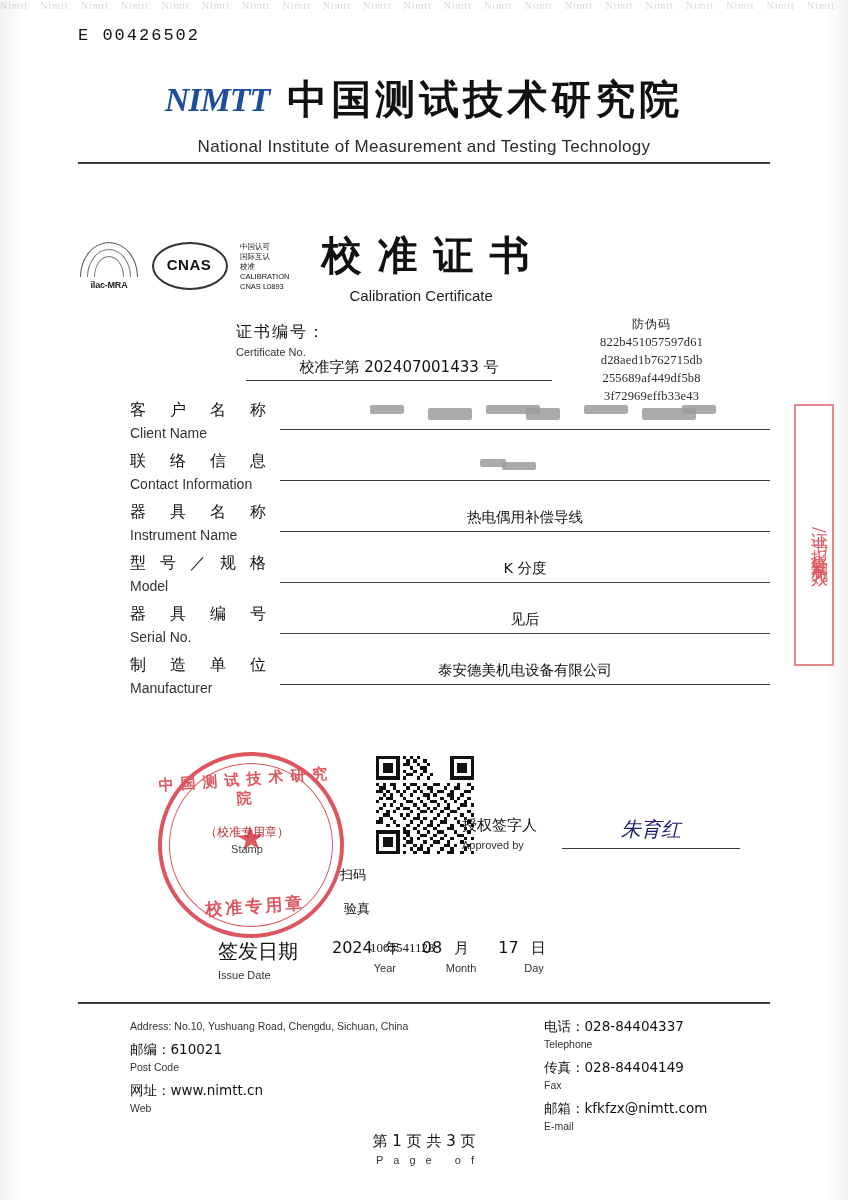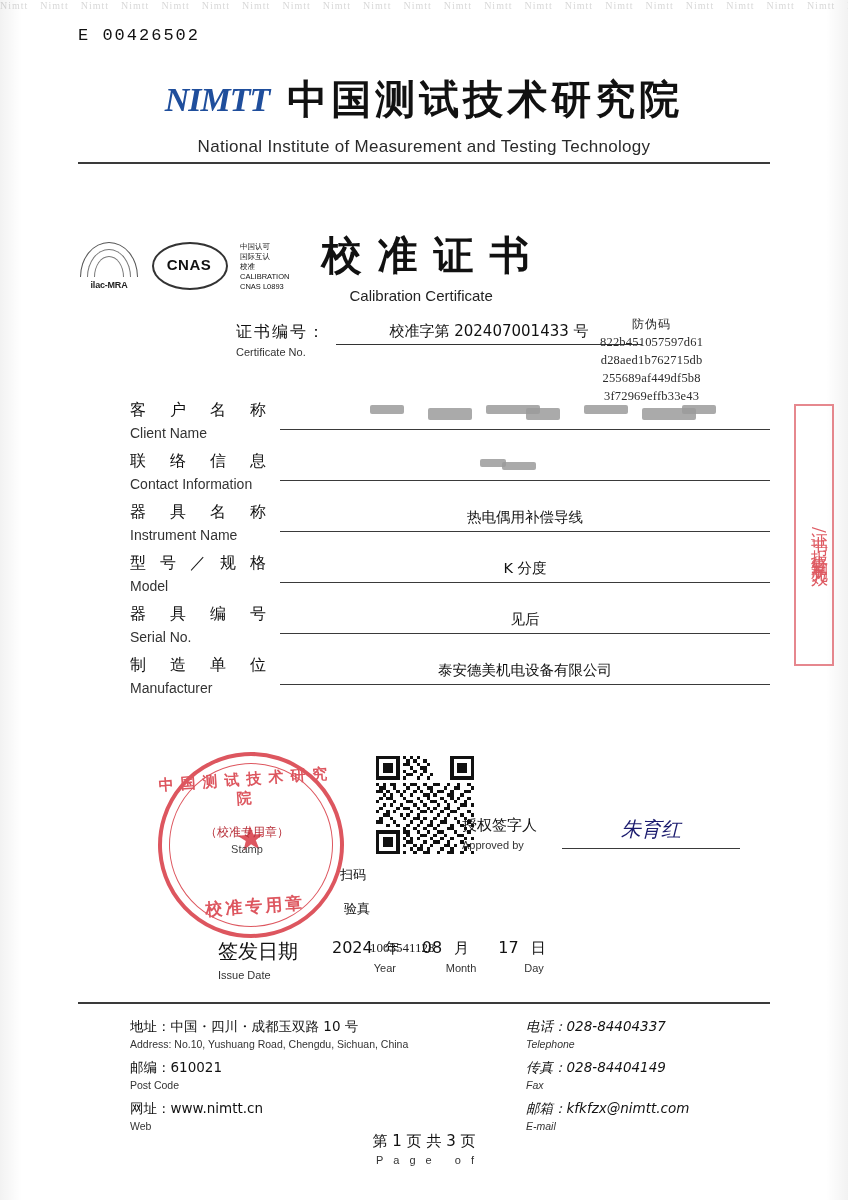--- a/index.html
+++ b/index.html
@@ -182,20 +182,21 @@
     padding-left: 28px;
   }
 
   
   .certno {
     position: absolute;
     top: 322px;
     left: 236px;
     display: flex;
     align-items: flex-start;
+    flex-direction: column;
   }
   .certno .lbl-cn {
     font-family: "DejaVu Sans", sans-serif;
     font-size: 16px;
     letter-spacing: 2px;
     color: #111;
   }
   .certno .lbl-en {
     font-family: "Liberation Sans", sans-serif;
     font-size: 11px;
@@ -428,21 +429,21 @@
   
   .footer {
     position: absolute;
     top: 1018px;
     left: 130px;
     width: 640px;
     display: flex;
   }
   .footer .col { }
   .footer .col-left { width: 340px; }
-  .footer .col-right { margin-left: 56px; font-style: italic; }
+  .footer .col-right { margin-left: 74px; }
   .f-row { margin-bottom: 9px; }
   .f-cn {
     font-family: "DejaVu Sans", sans-serif;
     font-size: 13.5px;
     color: #111;
   }
   .f-en {
     font-family: "Liberation Sans", sans-serif;
     font-size: 10.5px;
     color: #333;
@@ -885,21 +886,20 @@
   </div>
 </div>
 
 <div class="side-stamp">证书/报告复制无效</div>
 
 <div class="rule rule-bottom"></div>
 
 <div class="footer">
   <div class="col col-left">
     <div class="f-row">
-      <div class="f-cn">地址：中国・四川・成都玉双路 10 号</div>
       <div class="f-en">Address: No.10, Yushuang Road, Chengdu, Sichuan, China</div>
     </div>
     <div class="f-row">
       <div class="f-cn">邮编：610021</div>
       <div class="f-en">Post Code</div>
     </div>
     <div class="f-row">
       <div class="f-cn">网址：www.nimtt.cn</div>
       <div class="f-en">Web</div>
     </div>

